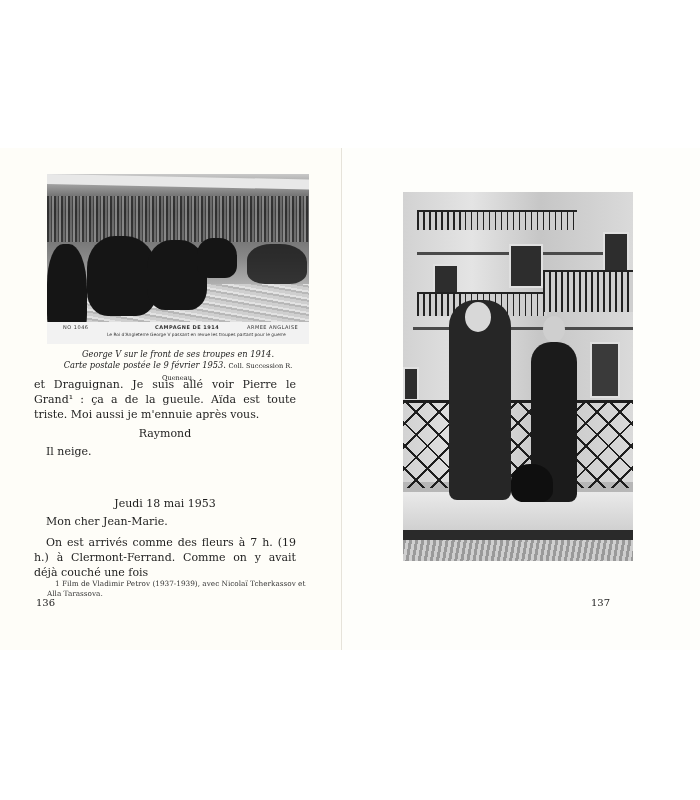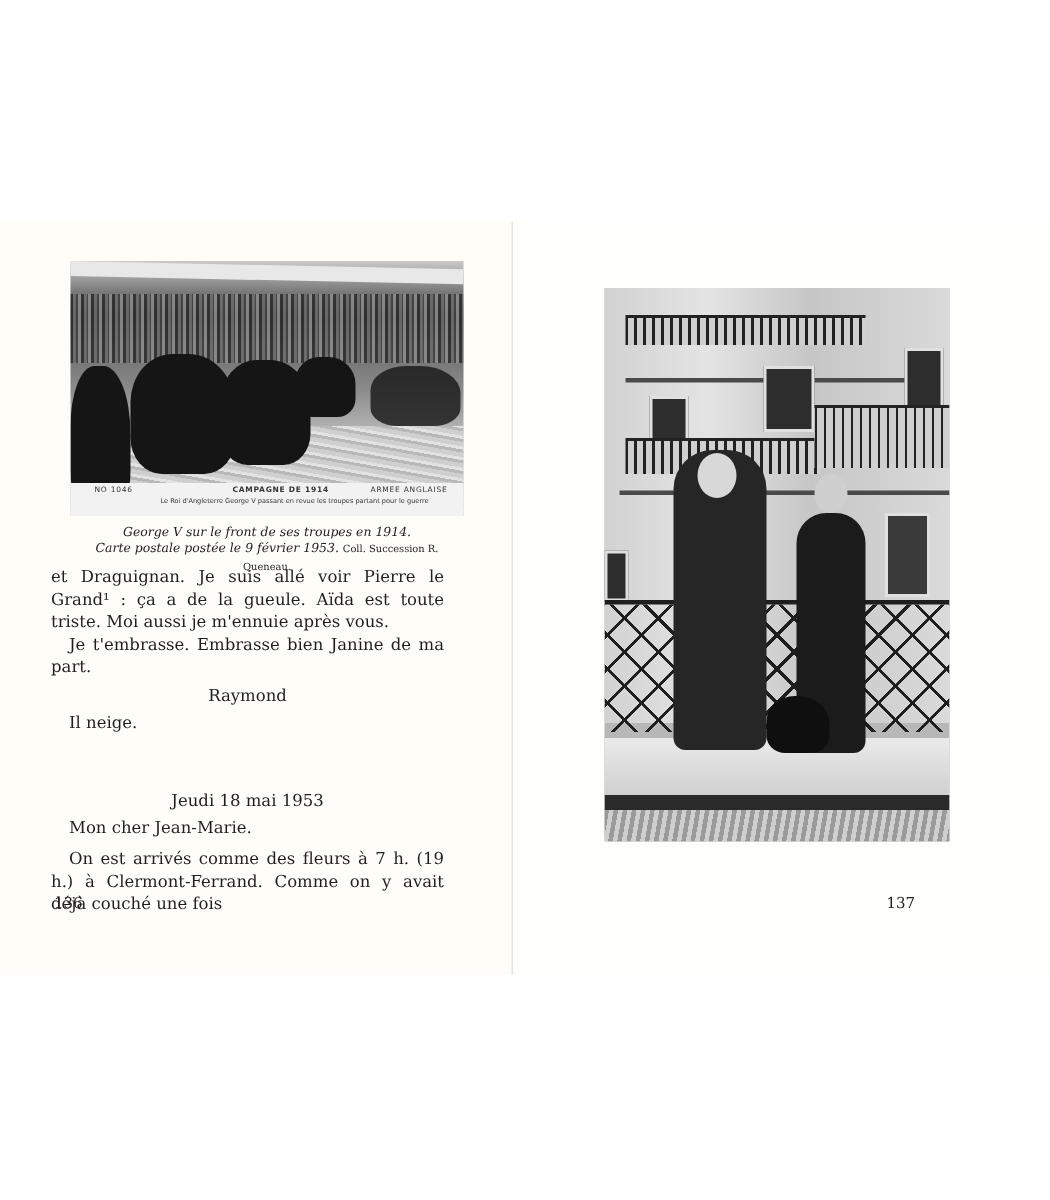--- a/index.html
+++ b/index.html
@@ -73,28 +73,28 @@
       <div class="pc-line" style="left:60px;top:158px;font-size:4.4px;letter-spacing:0;">Le Roi d'Angleterre George V passant en revue les troupes partant pour le guerre</div>
     </div>
 
     <div class="cap-left">
       <div>George V sur le front de ses troupes en 1914.</div>
       <div><span>Carte postale postée le 9 février 1953.</span> <span class="small">Coll. Succession R. Queneau.</span></div>
     </div>
 
     <div class="body-text" style="top:229px;">
       <p>et Draguignan. Je suis allé voir Pierre le Grand¹ : ça a de la gueule. Aïda est toute triste. Moi aussi je m'ennuie après vous.</p>
-      <p class="indent">Je t'embrasse. Embrasse bien Janine de ma part.</p>
       <p class="right-align" style="margin-top:4px;">Raymond</p>
       <p class="indent" style="margin-top:3px;">Il neige.</p>
       <p class="right-align" style="margin-top:37px;">Jeudi 18 mai 1953</p>
       <p class="indent" style="margin-top:3px;">Mon cher Jean-Marie.</p>
       <p class="indent" style="margin-top:6px;">On est arrivés comme des fleurs à 7 h. (19 h.) à Clermont-Ferrand. Comme on y avait déjà couché une fois</p>
     </div>
 
+    <div class="footnote">1 Film de Vladimir Petrov (1937-1939), avec Nicolaï Tcherkassov et Alla Tarassova.</div>
     <div class="folio" style="left:36px;top:449px;">136</div>
   </div>
 
   <div class="gutter"></div>
 
   <div class="page-right">
     <div class="photo-right">
       <div class="bld"></div>
       <div class="balcony" style="left:14px;top:18px;width:160px;"></div>
       <div class="floorline" style="left:14px;top:60px;width:210px;"></div>

